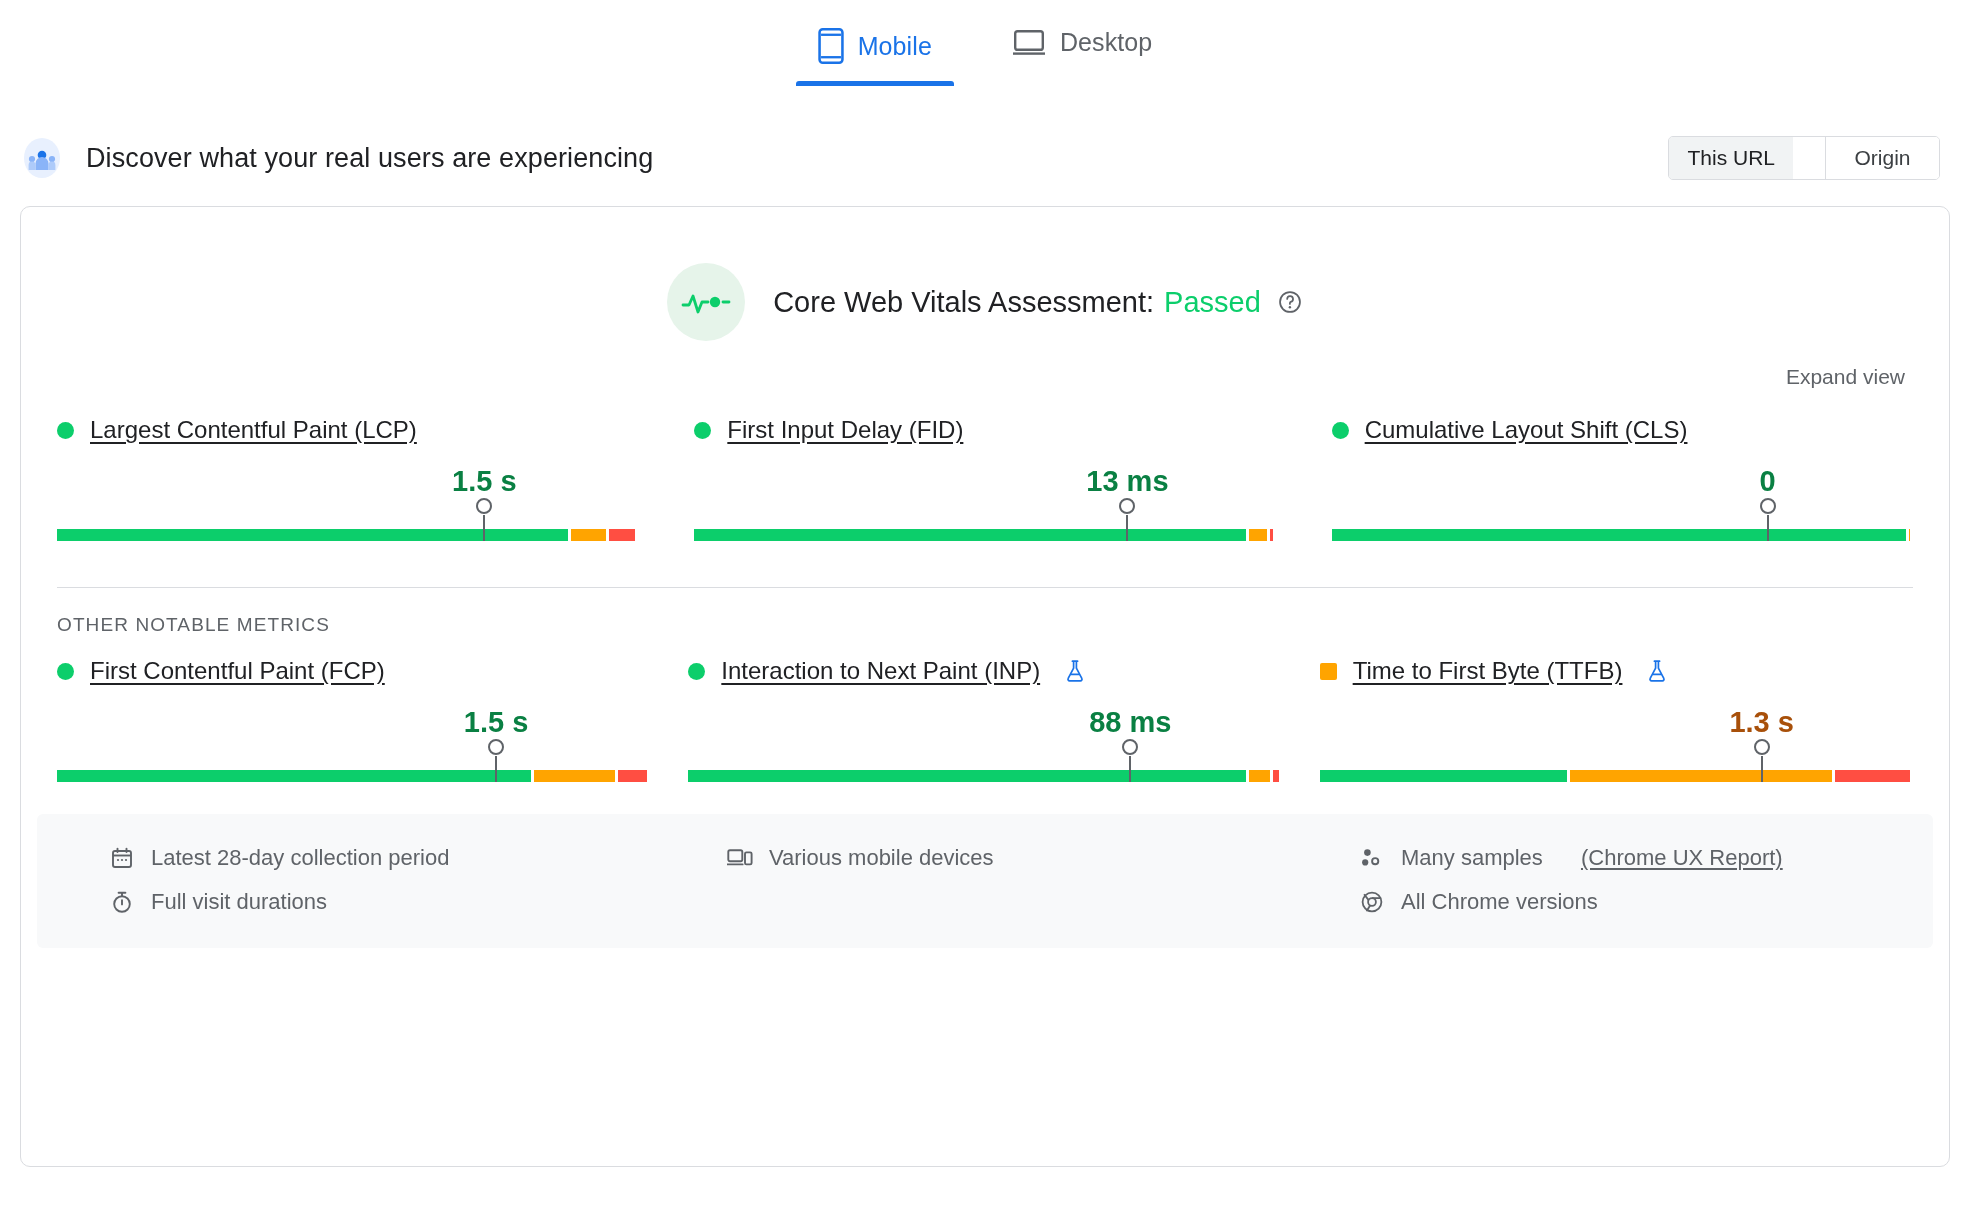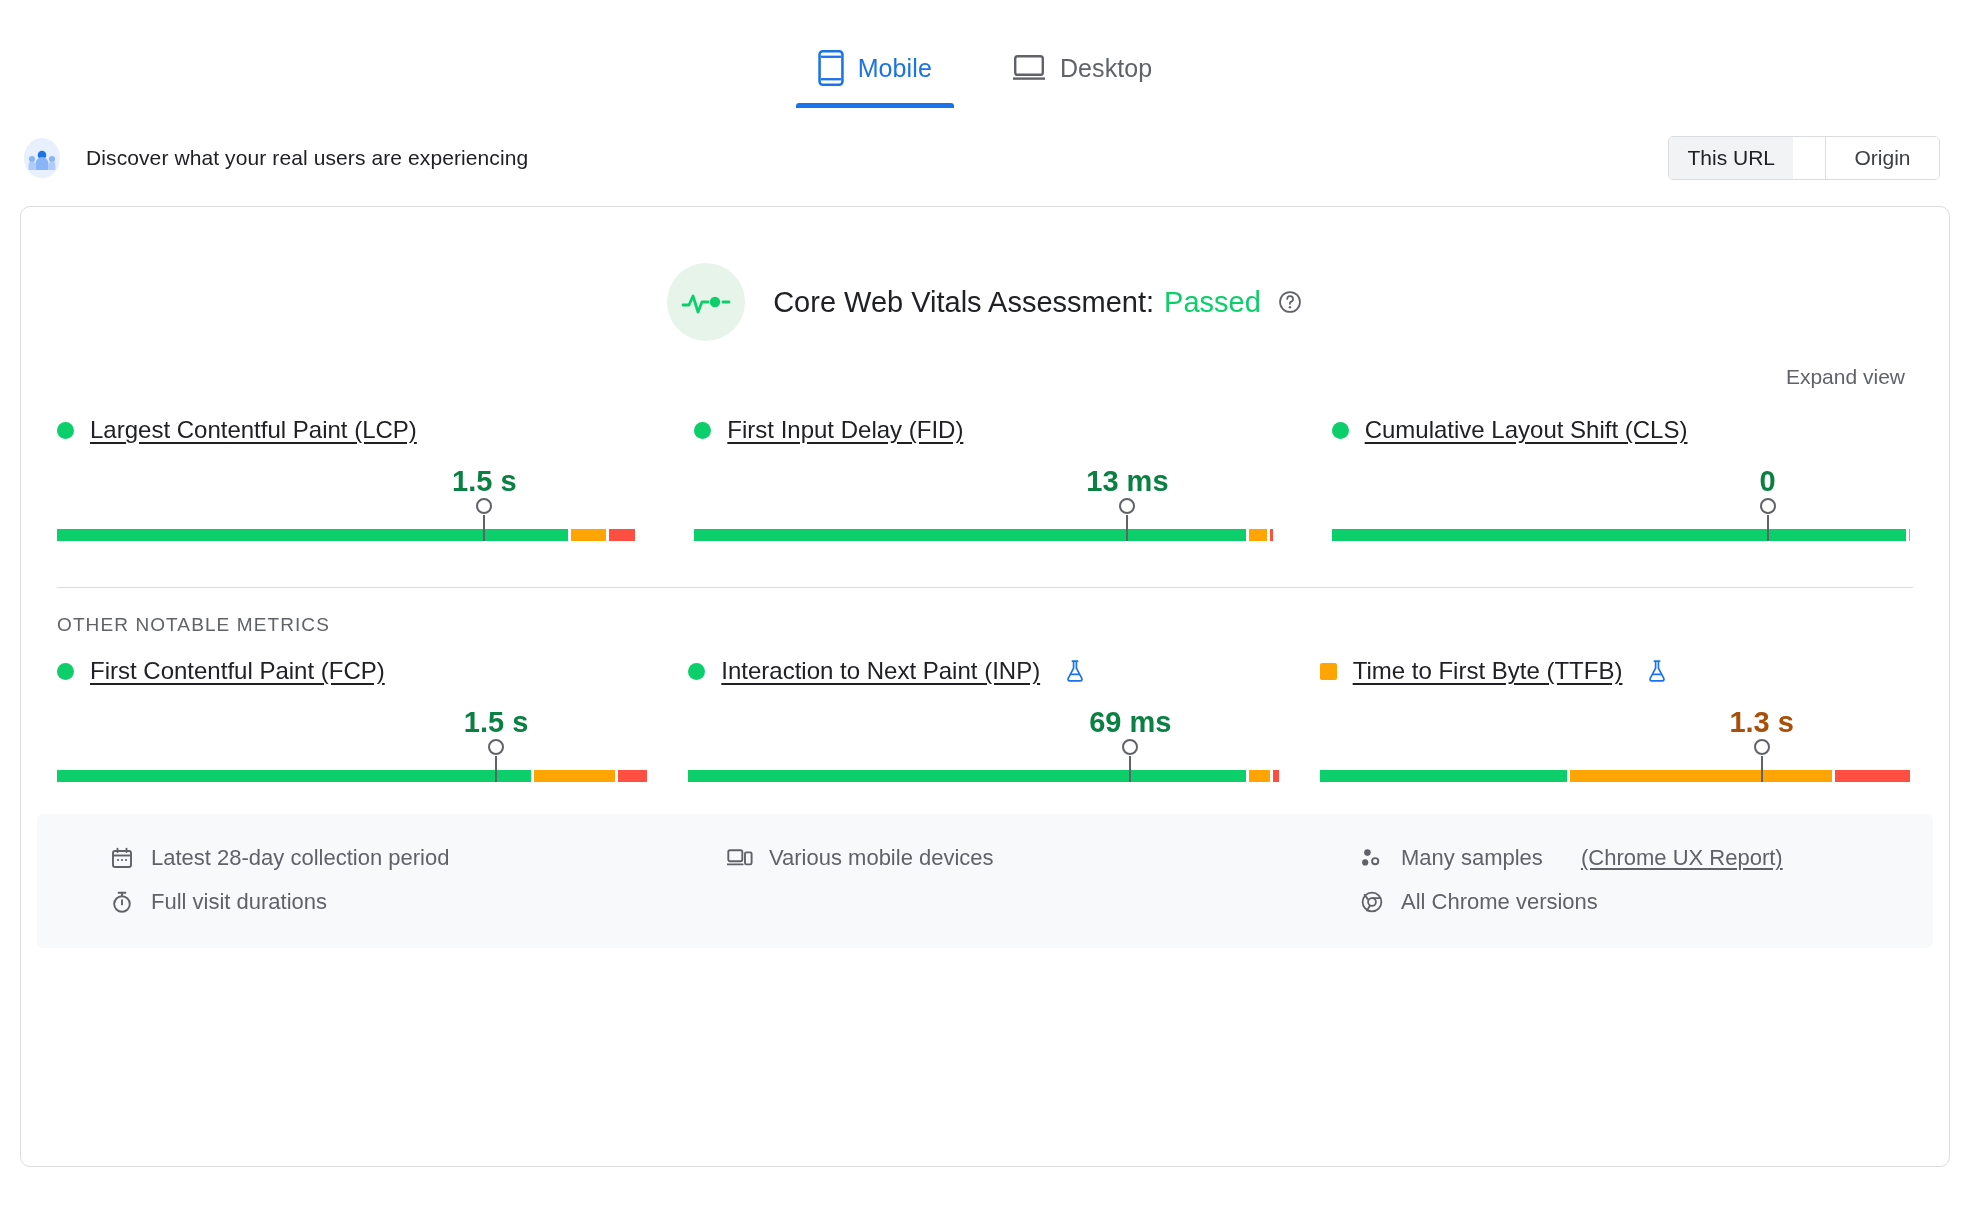--- a/index.html
+++ b/index.html
@@ -9,22 +9,22 @@
     background: #ffffff;
     width: 1970px; height: 1208px;
     font-family: "Liberation Sans", sans-serif;
     color: #202124;
     -webkit-font-smoothing: antialiased;
   }
   .page { position: relative; width: 1970px; height: 1208px; overflow: hidden; }
 
   
   .tabs {
-    display: flex; justify-content: center; align-items: center;
-    gap: 36px; padding-top: 26px; height: 122px;
+    display: flex; justify-content: center; align-items: flex-start;
+    gap: 36px; padding-top: 18px; height: 122px;
   }
   .tab {
     display: flex; align-items: center; gap: 14px;
     padding: 10px 22px 22px 22px;
     cursor: pointer; position: relative;
     font-size: 25px; letter-spacing: .1px;
   }
   .tab .tab-label { font-size: 25px; }
   .tab.active { color: #1a73e8; }
   .tab.active .tab-label { color: #1a73e8; }
@@ -37,21 +37,21 @@
   .tab svg { display: block; }
 
   
   .section-head {
     display: flex; align-items: center;
     margin: 6px 30px 0 20px;
     height: 60px;
   }
   .globe-icon { width: 44px; height: 44px; flex: none; margin-right: 22px; }
   .section-title {
-    font-size: 21px; font-weight: 400; color: #202124; letter-spacing: .1px;
+    font-size: 27px; font-weight: 400; color: #202124; letter-spacing: .1px;
   }
   .spacer { flex: 1 1 auto; }
 
   .seg-toggle {
     display: flex; border: 1px solid #dadce0; border-radius: 5px;
     overflow: hidden; height: 44px; background: #fff; gap: 32px;
   }
   .seg-btn {
     display: flex; align-items: center; justify-content: center;
     padding: 0 18px; font-size: 21px; color: #3c4043;
@@ -309,21 +309,21 @@
             <span class="dot" style="background:#0cce6b"></span>
             <span class="metric-name">Interaction to Next Paint (INP)</span>
             <span class="flask">
               <svg width="22" height="24" viewBox="0 0 22 24" fill="none">
                 <path d="M8.4 2.2h5.2M9.6 2.2v7L4.2 19.4a1.6 1.6 0 0 0 1.4 2.4h10.8a1.6 1.6 0 0 0 1.4-2.4L12.4 9.2v-7" stroke="#1a73e8" stroke-width="1.7" stroke-linecap="round" stroke-linejoin="round"></path>
                 <path d="M7 15.4h8" stroke="#1a73e8" stroke-width="1.7" stroke-linecap="round"></path>
               </svg>
             </span>
           </div>
           <div class="metric-value-row">
-            <span class="metric-value" style="color: rgb(10, 128, 67); left: 74.5%;">69 ms</span>
+            <span class="metric-value" style="color: rgb(10, 128, 67); left: 74.5%;">88 ms</span>
           </div>
           <div class="bar-wrap">
             <div class="bar">
               <div class="seg" style="background: rgb(12, 206, 107); width: calc(94.4724% - 3px); margin-right: 3px;"></div>
               <div class="seg" style="background: rgb(255, 164, 0); width: calc(4.0201% - 3px); margin-right: 3px;"></div>
               <div class="seg" style="background: rgb(255, 78, 66); width: calc(1.50754% - 3px); margin-right: 3px;"></div>
             </div>
             <div class="pin" style="left: 74.5%;"></div>
           </div>
         </div>

